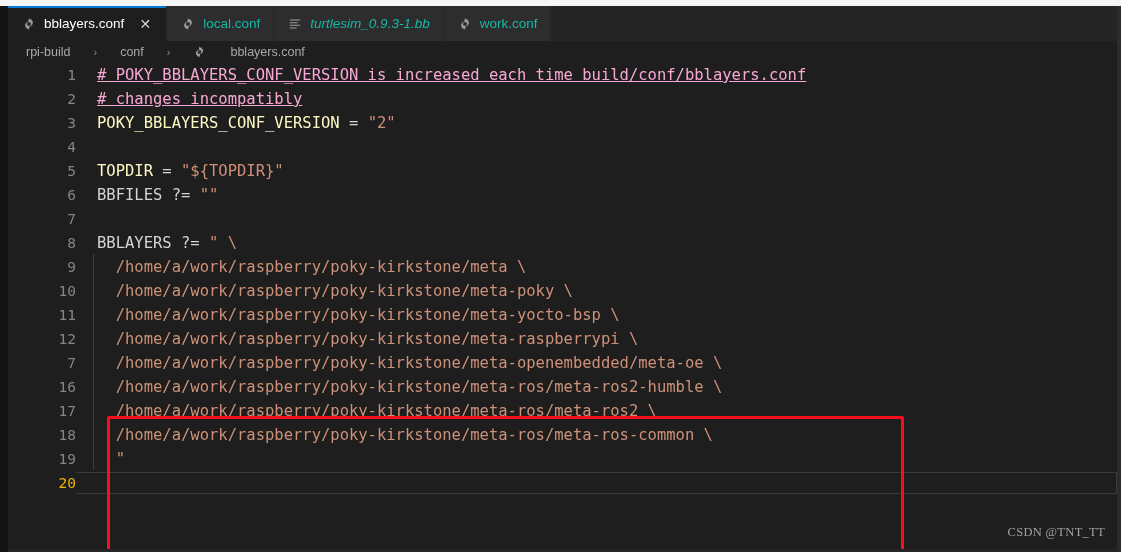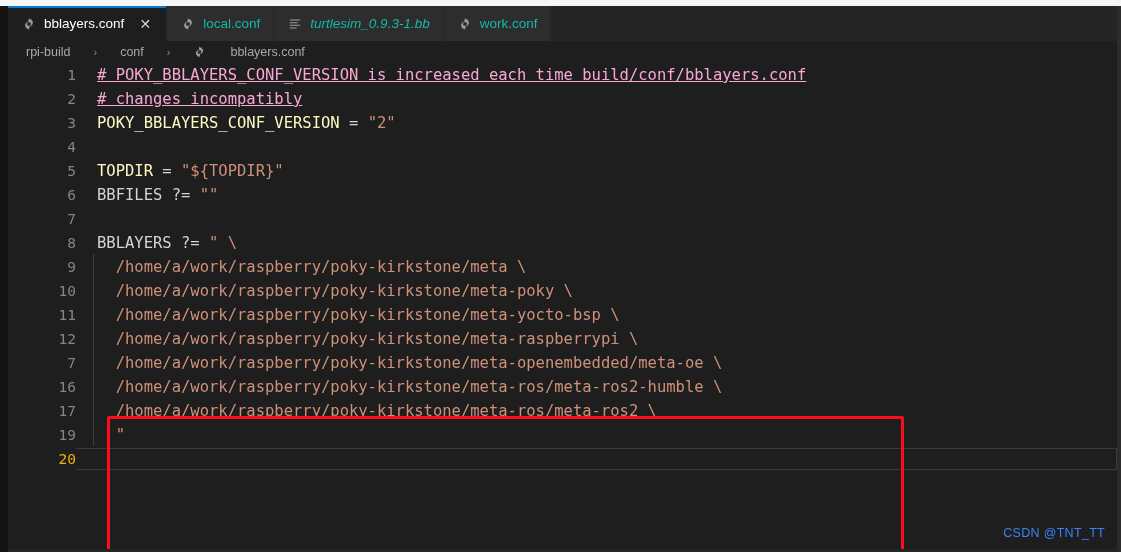--- a/index.html
+++ b/index.html
@@ -208,23 +208,23 @@
     border-radius: 2px;
     box-sizing: border-box;
     pointer-events: none;
   }
 
   
   .watermark {
     position: absolute;
     right: 16px;
     bottom: 12px;
-    color: #3b82f6;
+    color: #a3a3a3;
     font-size: 12.5px;
-    font-family: Liberation Sans, sans-serif;
+    font-family: Liberation Serif, serif;
     letter-spacing: 0.3px;
   }
 
   
   .bottom-strip {
     position: absolute;
     left: 8px;
     bottom: 0;
     width: 1109px;
     height: 3px;
@@ -307,20 +307,21 @@
         <div class="line"><div class="ln">6</div><div class="lc"><span class="tok-plain">BBFILES ?= </span><span class="tok-string">""</span></div></div>
         <div class="line"><div class="ln">7</div><div class="lc"></div></div>
         <div class="line"><div class="ln">8</div><div class="lc"><span class="tok-plain">BBLAYERS ?= </span><span class="tok-string">" \</span></div></div>
         <div class="line indented"><div class="ln">9</div><div class="lc"><span class="tok-string">  /home/a/work/raspberry/poky-kirkstone/meta \</span></div></div>
         <div class="line indented"><div class="ln">10</div><div class="lc"><span class="tok-string">  /home/a/work/raspberry/poky-kirkstone/meta-poky \</span></div></div>
         <div class="line indented"><div class="ln">11</div><div class="lc"><span class="tok-string">  /home/a/work/raspberry/poky-kirkstone/meta-yocto-bsp \</span></div></div>
         <div class="line indented"><div class="ln">12</div><div class="lc"><span class="tok-string">  /home/a/work/raspberry/poky-kirkstone/meta-raspberrypi \</span></div></div>
         <div class="line indented"><div class="ln">7</div><div class="lc"><span class="tok-string">  /home/a/work/raspberry/poky-kirkstone/meta-openembedded/meta-oe \</span></div></div>
         <div class="line indented"><div class="ln">16</div><div class="lc"><span class="tok-string">  /home/a/work/raspberry/poky-kirkstone/meta-ros/meta-ros2-humble \</span></div></div>
         <div class="line indented"><div class="ln">17</div><div class="lc"><span class="tok-string">  /home/a/work/raspberry/poky-kirkstone/meta-ros/meta-ros2 \</span></div></div>
+        <div class="line indented"><div class="ln">18</div><div class="lc"><span class="tok-string">  /home/a/work/raspberry/poky-kirkstone/meta-ros/meta-ros-common \</span></div></div>
         <div class="line indented"><div class="ln">19</div><div class="lc"><span class="tok-string">  "</span></div></div>
         <div class="line cursor"><div class="ln">20</div><div class="lc"></div></div>
       </div>
     <div class="red-box"></div>
   </div>
 
   <div class="bottom-strip"></div>
 
   <div class="watermark">CSDN @TNT_TT</div>
 

